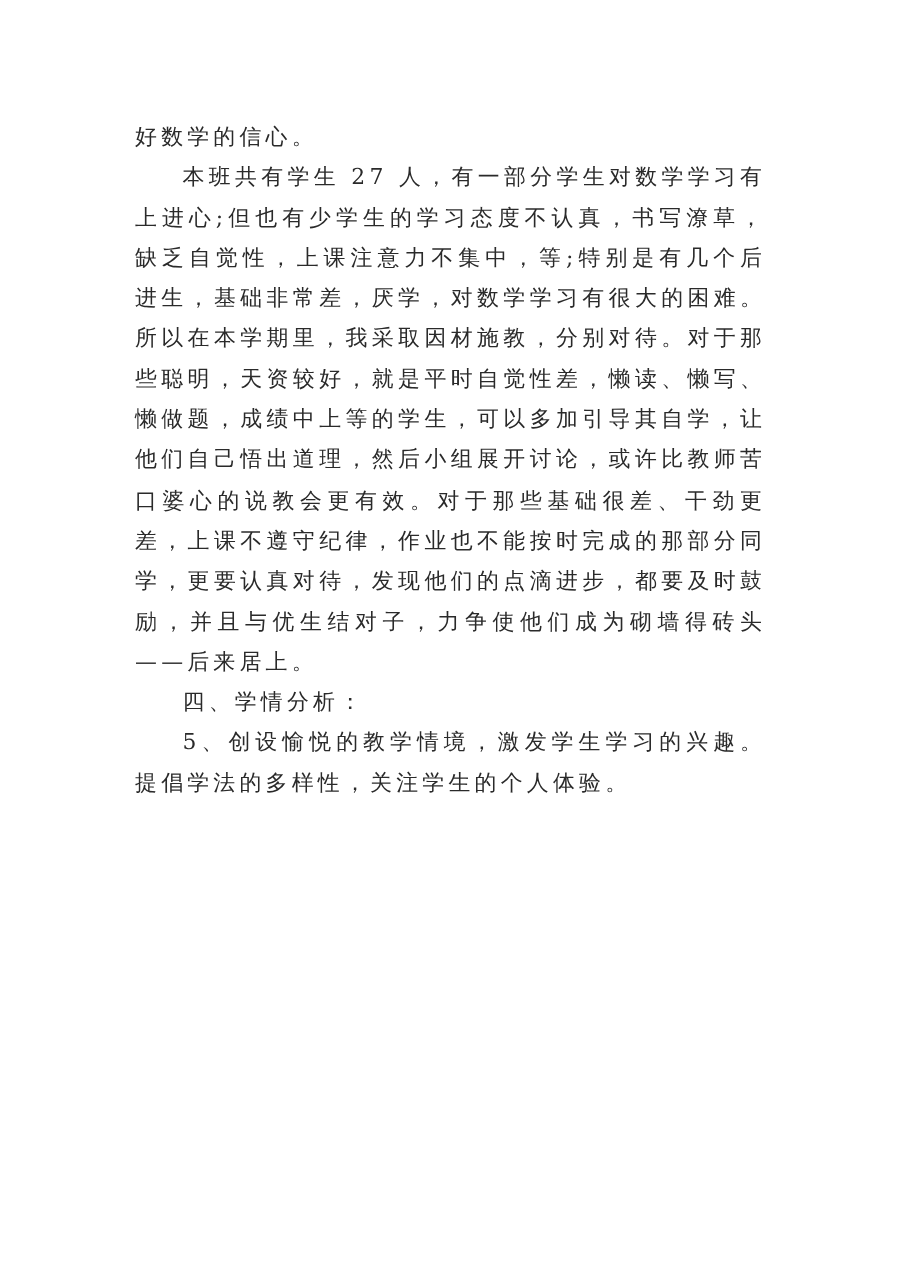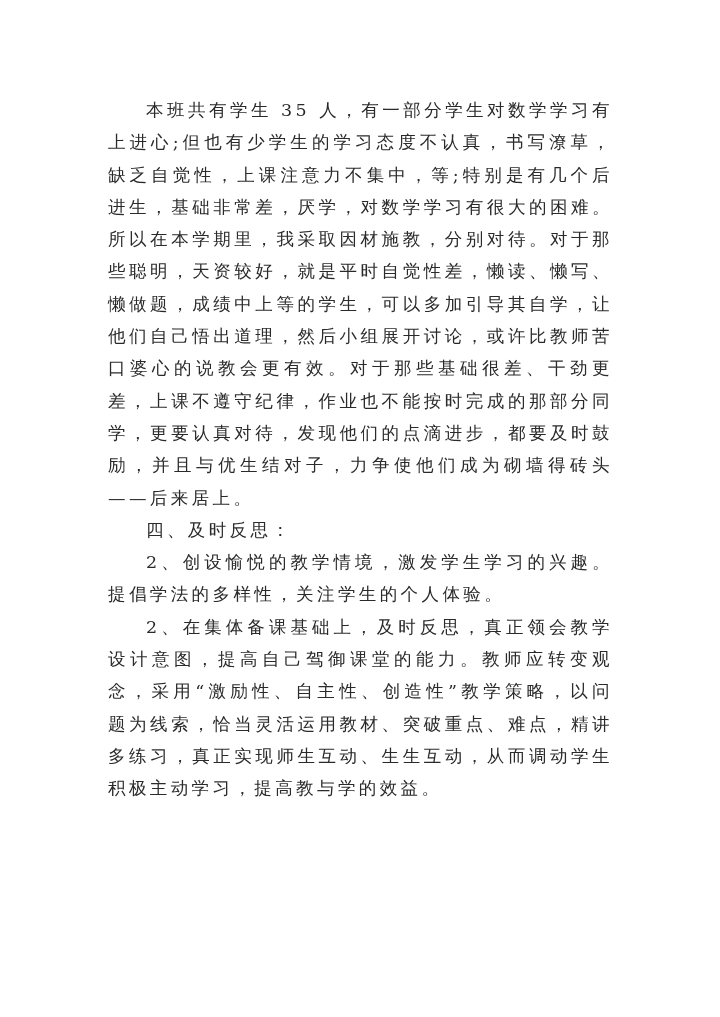--- a/index.html
+++ b/index.html
@@ -34,17 +34,17 @@
       text-indent: 38px;
     }
     .heading {
       text-indent: 38px;
     }
   </style>
 </head>
 <body>
 
 <div class="page">
-  <p class="para indent">本班共有学生 35 人，有一部分学生对数学学习有上进心;但也有少学生的学习态度不认真，书写潦草，缺乏自觉性，上课注意力不集中，等;特别是有几个后进生，基础非常差，厌学，对数学学习有很大的困难。所以在本学期里，我采取因材施教，分别对待。对于那些聪明，天资较好，就是平时自觉性差，懒读、懒写、懒做题，成绩中上等的学生，可以多加引导其自学，让他们自己悟出道理，然后小组展开讨论，或许比教师苦口婆心的说教会更有效。对于那些基础很差、干劲更差，上课不遵守纪律，作业也不能按时完成的那部分同学，更要认真对待，发现他们的点滴进步，都要及时鼓励，并且与优生结对子，力争使他们成为砌墙得砖头——后来居上。</p>
-  <p class="para heading">四、及时反思：</p>
-  <p class="para indent">2、创设愉悦的教学情境，激发学生学习的兴趣。提倡学法的多样性，关注学生的个人体验。</p>
-  <p class="para indent">2、在集体备课基础上，及时反思，真正领会教学设计意图，提高自己驾御课堂的能力。教师应转变观念，采用“激励性、自主性、创造性”教学策略，以问题为线索，恰当灵活运用教材、突破重点、难点，精讲多练习，真正实现师生互动、生生互动，从而调动学生积极主动学习，提高教与学的效益。</p>
+  <p class="para">好数学的信心。</p>
+  <p class="para indent">本班共有学生 27 人，有一部分学生对数学学习有上进心;但也有少学生的学习态度不认真，书写潦草，缺乏自觉性，上课注意力不集中，等;特别是有几个后进生，基础非常差，厌学，对数学学习有很大的困难。所以在本学期里，我采取因材施教，分别对待。对于那些聪明，天资较好，就是平时自觉性差，懒读、懒写、懒做题，成绩中上等的学生，可以多加引导其自学，让他们自己悟出道理，然后小组展开讨论，或许比教师苦口婆心的说教会更有效。对于那些基础很差、干劲更差，上课不遵守纪律，作业也不能按时完成的那部分同学，更要认真对待，发现他们的点滴进步，都要及时鼓励，并且与优生结对子，力争使他们成为砌墙得砖头——后来居上。</p>
+  <p class="para heading">四、学情分析：</p>
+  <p class="para indent">5、创设愉悦的教学情境，激发学生学习的兴趣。提倡学法的多样性，关注学生的个人体验。</p>
 </div>
 
 </body></html>

